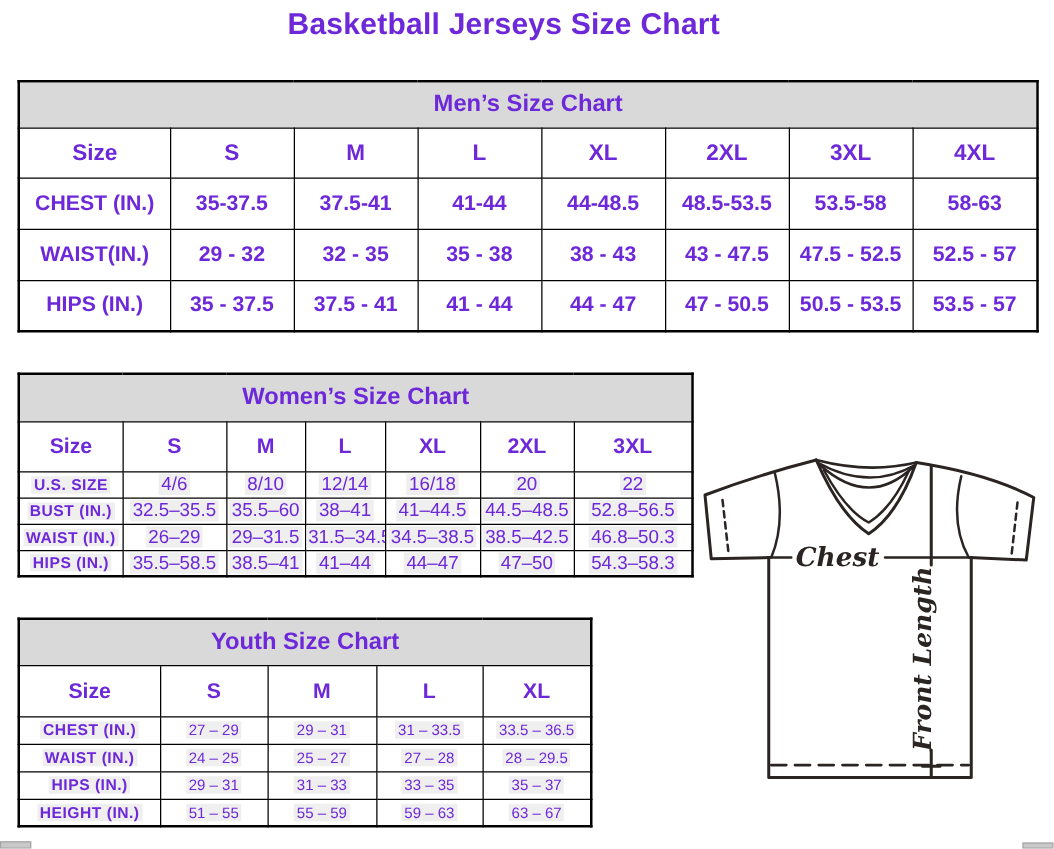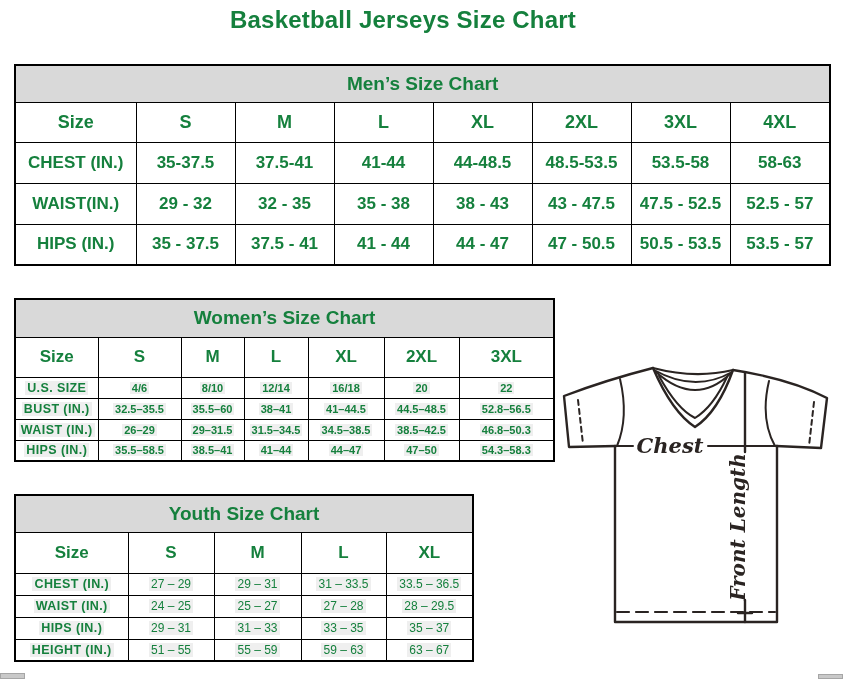--- a/index.html
+++ b/index.html
@@ -1,18 +1,18 @@
 <!DOCTYPE html>
 <html><head>
 <meta charset="utf-8">
 <style>
   html,body{margin:0;padding:0;background:#ffffff;}
   .page{
     position:relative;width:843px;height:679px;background:#fff;overflow:hidden;
-    font-family:"Liberation Sans",sans-serif;color:#15803d;
+    font-family:"Liberation Sans",sans-serif;color:#6d28d9;
   }
   .page-title{
     position:absolute;left:0;top:6px;width:806px;margin:0;
     text-align:center;font-size:24px;font-weight:bold;letter-spacing:0.2px;
   }
   table{border-collapse:collapse;table-layout:fixed;position:absolute;background:#fff;}
   table, table td, table th{border:1px solid #000;}
   table{border-width:2px;}
   th,td{text-align:center;vertical-align:middle;padding:0;overflow:hidden;white-space:nowrap;}
   .chart-title-cell{background:#d9d9d9;font-size:19px;font-weight:bold;}
@@ -22,21 +22,21 @@
   .men-table .size-row{height:40px;font-size:18px;font-weight:bold;}
   .men-table tbody tr{height:41px;}
   .men-table tbody th{font-size:17px;font-weight:bold;}
   .men-table tbody td{font-size:17px;font-weight:bold;}
   
   .women-table{left:14px;top:298px;width:539px;}
   .women-table .chart-title-row{height:38px;margin-top:12px;}
   .women-table .size-row{height:40px;font-size:17px;font-weight:bold;}
   .women-table tbody tr{height:21px;}
   .women-table tbody th{font-size:12.5px;font-weight:bold;letter-spacing:0.4px;}
-  .women-table tbody td{font-size:11px;font-weight:bold;}
+  .women-table tbody td{font-size:15px;font-weight:normal;}
   
   .youth-table{left:14px;top:494px;width:458px;}
   .youth-table .chart-title-row{height:37px;border-radius:18px;}
   .youth-table .size-row{height:41px;font-size:17px;font-weight:bold;}
   .youth-table tbody tr{height:22px;}
   .youth-table tbody th{font-size:12.5px;font-weight:bold;letter-spacing:0.4px;}
   .youth-table tbody td{font-size:12px;font-weight:normal;}
   .hl{background:#efefef;padding:0 2px;}
   
   .jersey-wrap{position:absolute;left:556px;top:357px;width:280px;height:315px;}

